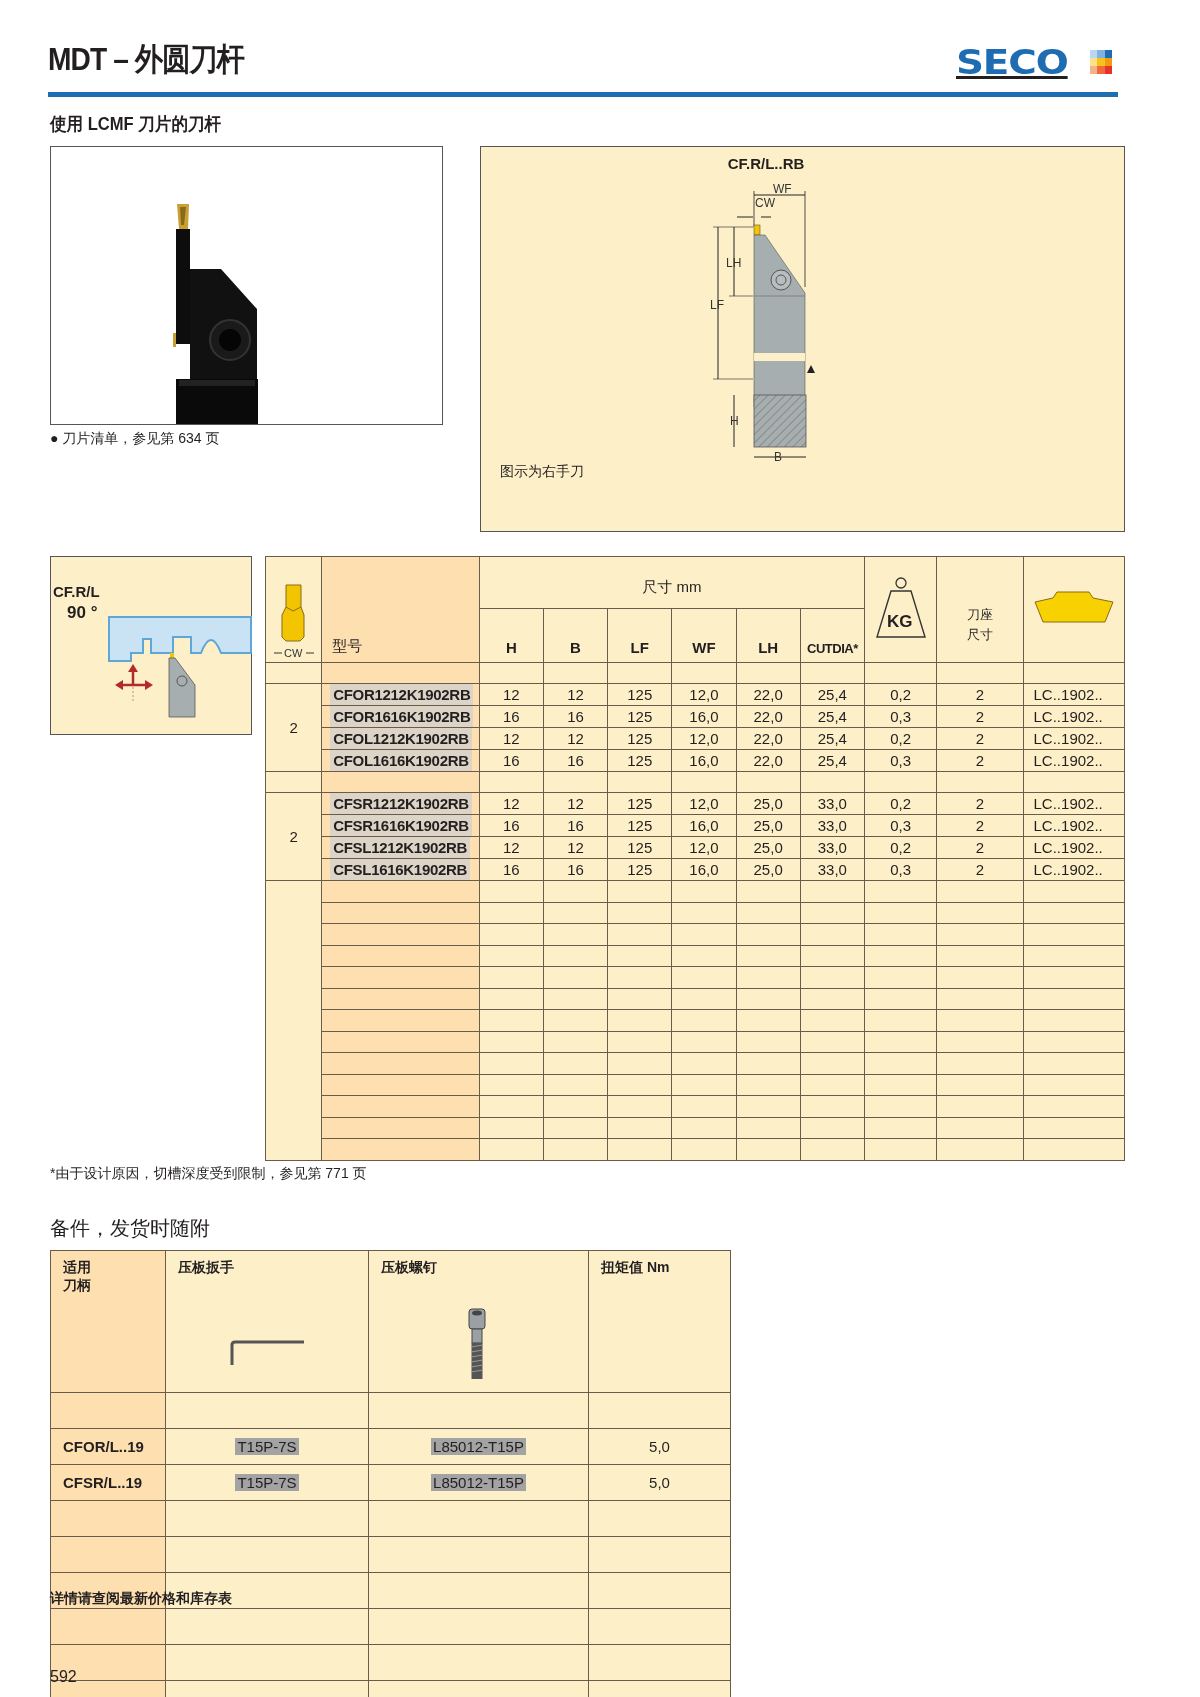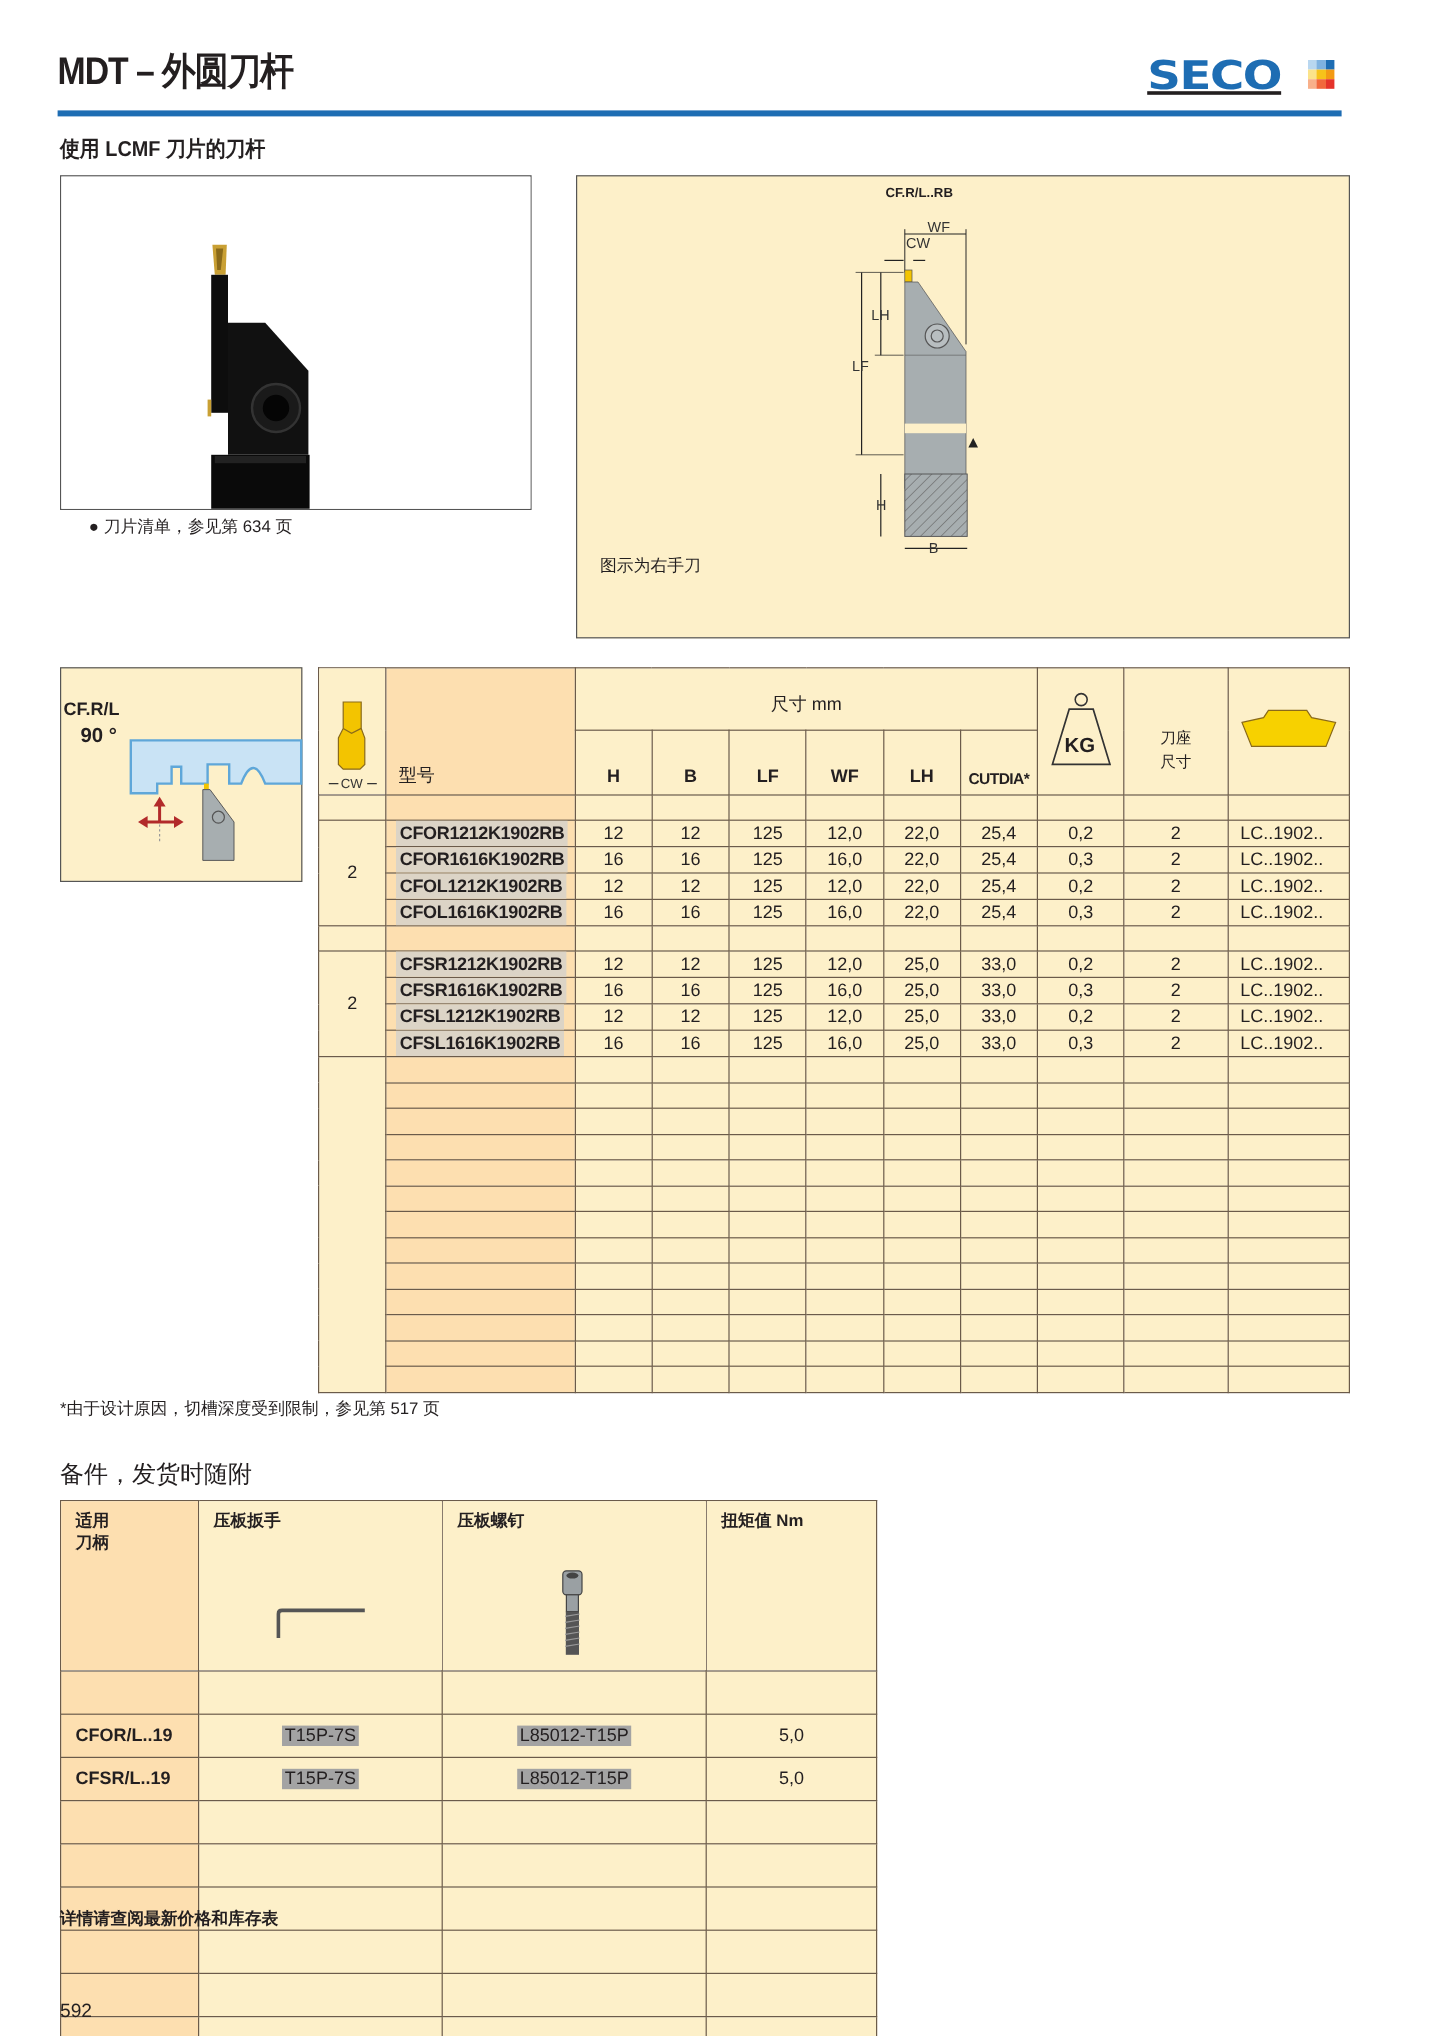--- a/index.html
+++ b/index.html
@@ -11,25 +11,25 @@
   
   .page-title { left: 48px; top: 38px; font-size: 32px; font-weight: bold; letter-spacing: -1px; color: #231f20; transform: scaleX(0.88); transform-origin: left; }
   .logo { left: 956px; top: 44px; height: 36px; display: flex; align-items: center; text-decoration: underline; }
   .logo-text { font-family: "DejaVu Sans", sans-serif; font-weight: bold; font-size: 33px; color: #1e6db3; letter-spacing: -1px; transform: scaleX(1.18); transform-origin: left; display: inline-block; }
   .logo-blocks { position: absolute; left: 134px; top: 6px; width: 22px; height: 24px; display: grid; grid-template-columns: repeat(3, 1fr); grid-template-rows: repeat(3, 1fr); }
   .title-rule { left: 48px; top: 92px; width: 1070px; height: 5px; background: #1e6db3; }
   .subtitle { left: 50px; top: 112px; font-size: 18px; font-weight: bold; color: #231f20; transform: scaleX(0.92); transform-origin: left; }
 
   
   .photo-box { left: 50px; top: 146px; width: 393px; height: 279px; border: 1.5px solid #555; background: #fff; overflow: hidden; }
-  .photo-caption { left: 50px; top: 430px; font-size: 14px; color: #231f20; margin-left: 24px; }
+  .photo-caption { left: 50px; top: 430px; font-size: 14px; color: #231f20; }
 
   
   .diagram-box { left: 480px; top: 146px; width: 645px; height: 386px; border: 1.5px solid #555; background: #fdf0c9; }
-  .diagram-title { left: 235px; top: 8px; font-size: 11px; font-weight: bold; width: 100px; text-align: center; }
+  .diagram-title { left: 235px; top: 8px; font-size: 15px; font-weight: bold; width: 100px; text-align: center; }
   .diagram-caption { left: 19px; top: 316px; font-size: 14px; }
 
   
   .icon-box { left: 50px; top: 556px; width: 202px; height: 179px; border: 1.5px solid #555; background: #fdf0c9; }
   .icon-box-label1 { left: 2px; top: 26px; font-size: 15px; font-weight: bold; }
   .icon-box-label2 { left: 16px; top: 46px; font-size: 17px; font-weight: bold; }
 
   
   table { border-collapse: collapse; table-layout: fixed; }
   .main-table { position: absolute; left: 265px; top: 556px; width: 860px; }
@@ -503,21 +503,21 @@
         <td class="bg"></td>
         <td class="bg"></td>
         <td class="bg"></td>
         <td class="bg"></td>
         <td class="bg"></td>
         <td class="bg"></td>
       </tr>
     </tbody>
 </table>
 
-<div class="abs footnote">*由于设计原因，切槽深度受到限制，参见第 517 页</div>
+<div class="abs footnote">*由于设计原因，切槽深度受到限制，参见第 771 页</div>
 
 <div class="abs spare-title">
   <b>备件，</b><span>发货时随附</span>
 </div>
 
 <table class="spare-table">
   <colgroup>
       <col style="width:115px">
       <col style="width:203px">
       <col style="width:220px">

